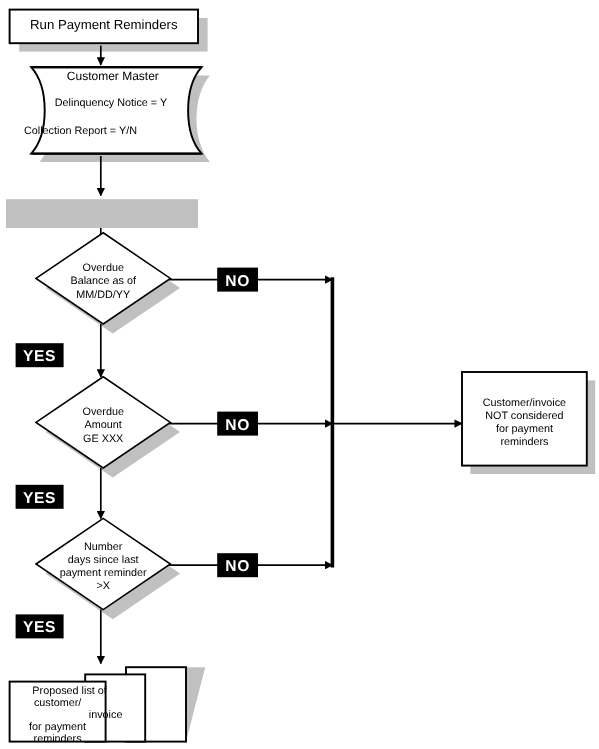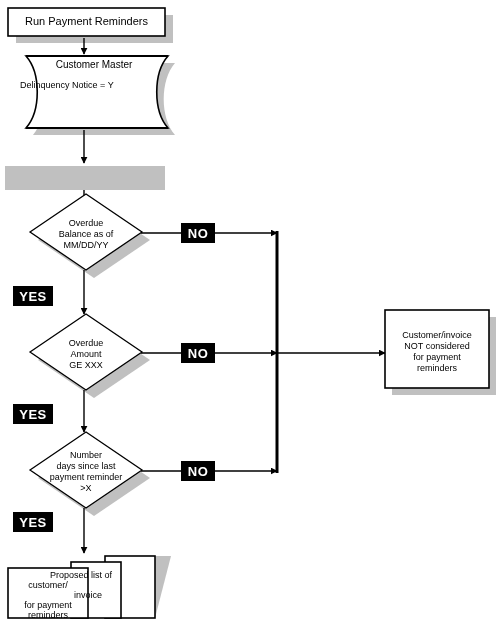--- a/index.html
+++ b/index.html
@@ -116,42 +116,43 @@
 
     <rect x="105" y="556" width="50" height="62" fill="#ffffff" stroke="#000" stroke-width="1.6"></rect>
     <rect x="71" y="562" width="50" height="56" fill="#ffffff" stroke="#000" stroke-width="1.6"></rect>
     <rect x="8" y="568" width="80" height="50" fill="#ffffff" stroke="#000" stroke-width="1.6"></rect>
   </svg>
 
   <div class="node-text t10" style="left:26px; top:59px; width:136px;">Customer Master</div>
 
   <div class="node-text t11" style="left:8px; top:15px; width:157px;">Run Payment Reminders</div>
 
-  <div class="node-text t9 mono-left" style="left:20px; top:80px; width:145px;">Delinquency Notice = Y</div>
+  <div class="node-text t9 mono-left" style="left:20px; top:80px; width:145px;text-align:center;">Delinquency Notice = Y</div>
+  <div class="node-text t9 mono-left" style="left:20px; top:104px; width:145px;">Collection Report = Y/N</div>
 
 
   <div class="node-text t9" style="left:36px; top:218px; width:100px;">Overdue</div>
   <div class="node-text t9" style="left:36px; top:229px; width:100px;text-align:center;">Balance as of</div>
   <div class="node-text t9" style="left:36px; top:240px; width:100px;">MM/DD/YY</div>
 
   <div class="node-text t9" style="left:36px; top:338px; width:100px;">Overdue</div>
   <div class="node-text t9" style="left:36px; top:349px; width:100px;">Amount</div>
   <div class="node-text t9" style="left:36px; top:360px; width:100px;">GE XXX</div>
 
   <div class="node-text t9" style="left:30px; top:450px; width:112px;">Number</div>
   <div class="node-text t9" style="left:30px; top:461px; width:112px;">days since last</div>
   <div class="node-text t9" style="left:28px; top:472px; width:116px;">payment reminder</div>
   <div class="node-text t9" style="left:30px; top:483px; width:112px;">&gt;X</div>
 
   <div class="node-text t9" style="left:385px; top:330px; width:104px;">Customer/invoice</div>
   <div class="node-text t9" style="left:385px; top:341px; width:104px;">NOT considered</div>
   <div class="node-text t9" style="left:385px; top:352px; width:104px;">for payment</div>
   <div class="node-text t9" style="left:385px; top:363px; width:104px;">reminders</div>
 
-  <div class="node-text t9" style="left:8px; top:570px; width:100px;margin-left:23px;">Proposed list of</div>
+  <div class="node-text t9" style="left:8px; top:570px; width:100px;">Proposed list of</div>
   <div class="node-text t9" style="left:8px; top:580px; width:80px;">customer/</div>
   <div class="node-text t9" style="left:14px; top:590px; width:80px;padding-left:34px;">invoice</div>
   <div class="node-text t9" style="left:8px; top:600px; width:80px;">for payment</div>
   <div class="node-text t9" style="left:8px; top:610px; width:80px;">reminders</div>
 
   <div class="lbl-chip" style="left:181px; top:223px; width:34px; height:20px;">NO</div>
   <div class="lbl-chip" style="left:181px; top:343px; width:34px; height:20px;">NO</div>
   <div class="lbl-chip" style="left:181px; top:461px; width:34px; height:20px;">NO</div>
 
   <div class="lbl-chip" style="left:13px; top:286px; width:40px; height:20px;">YES</div>

